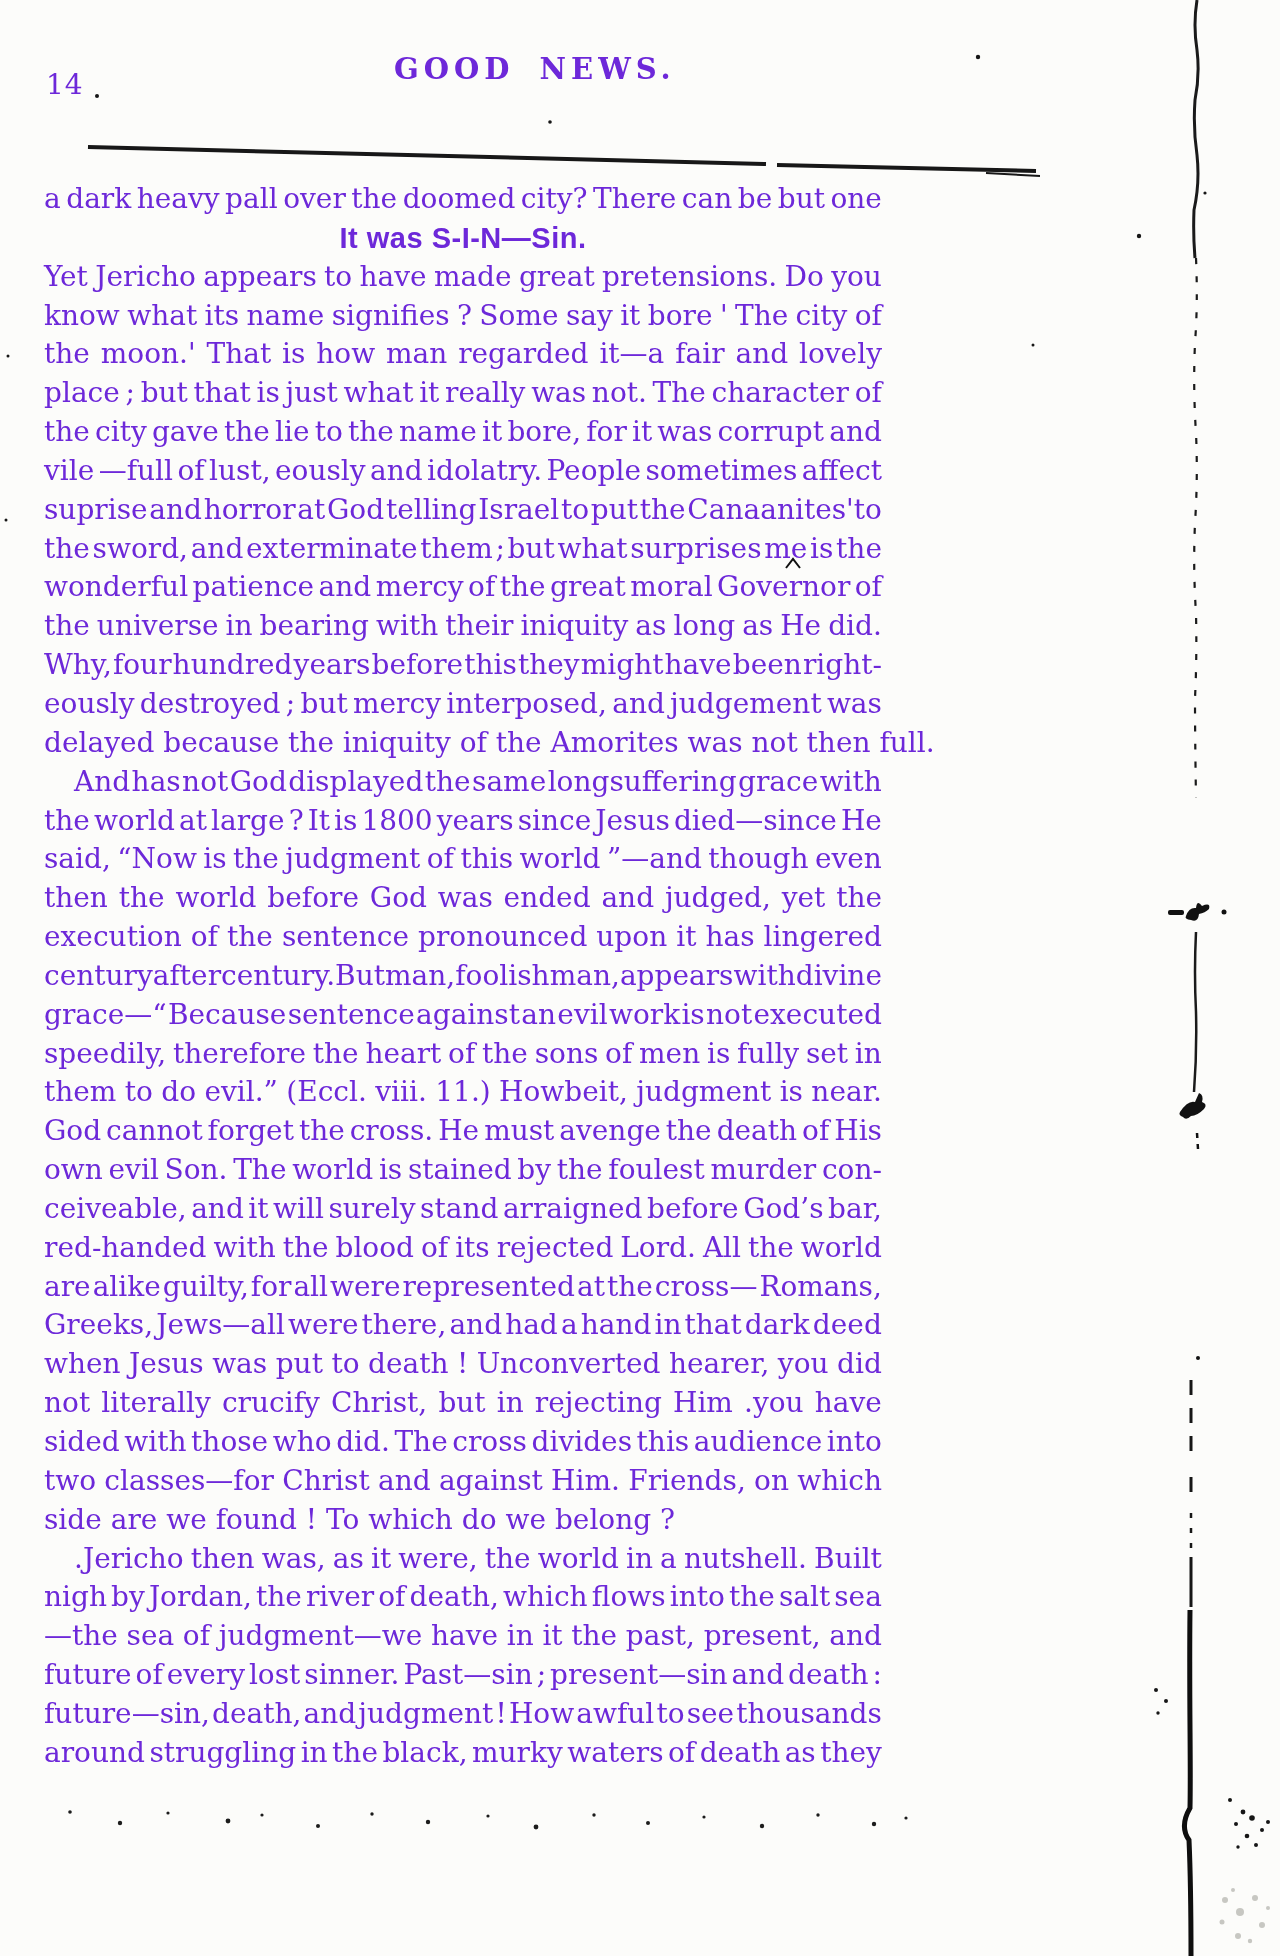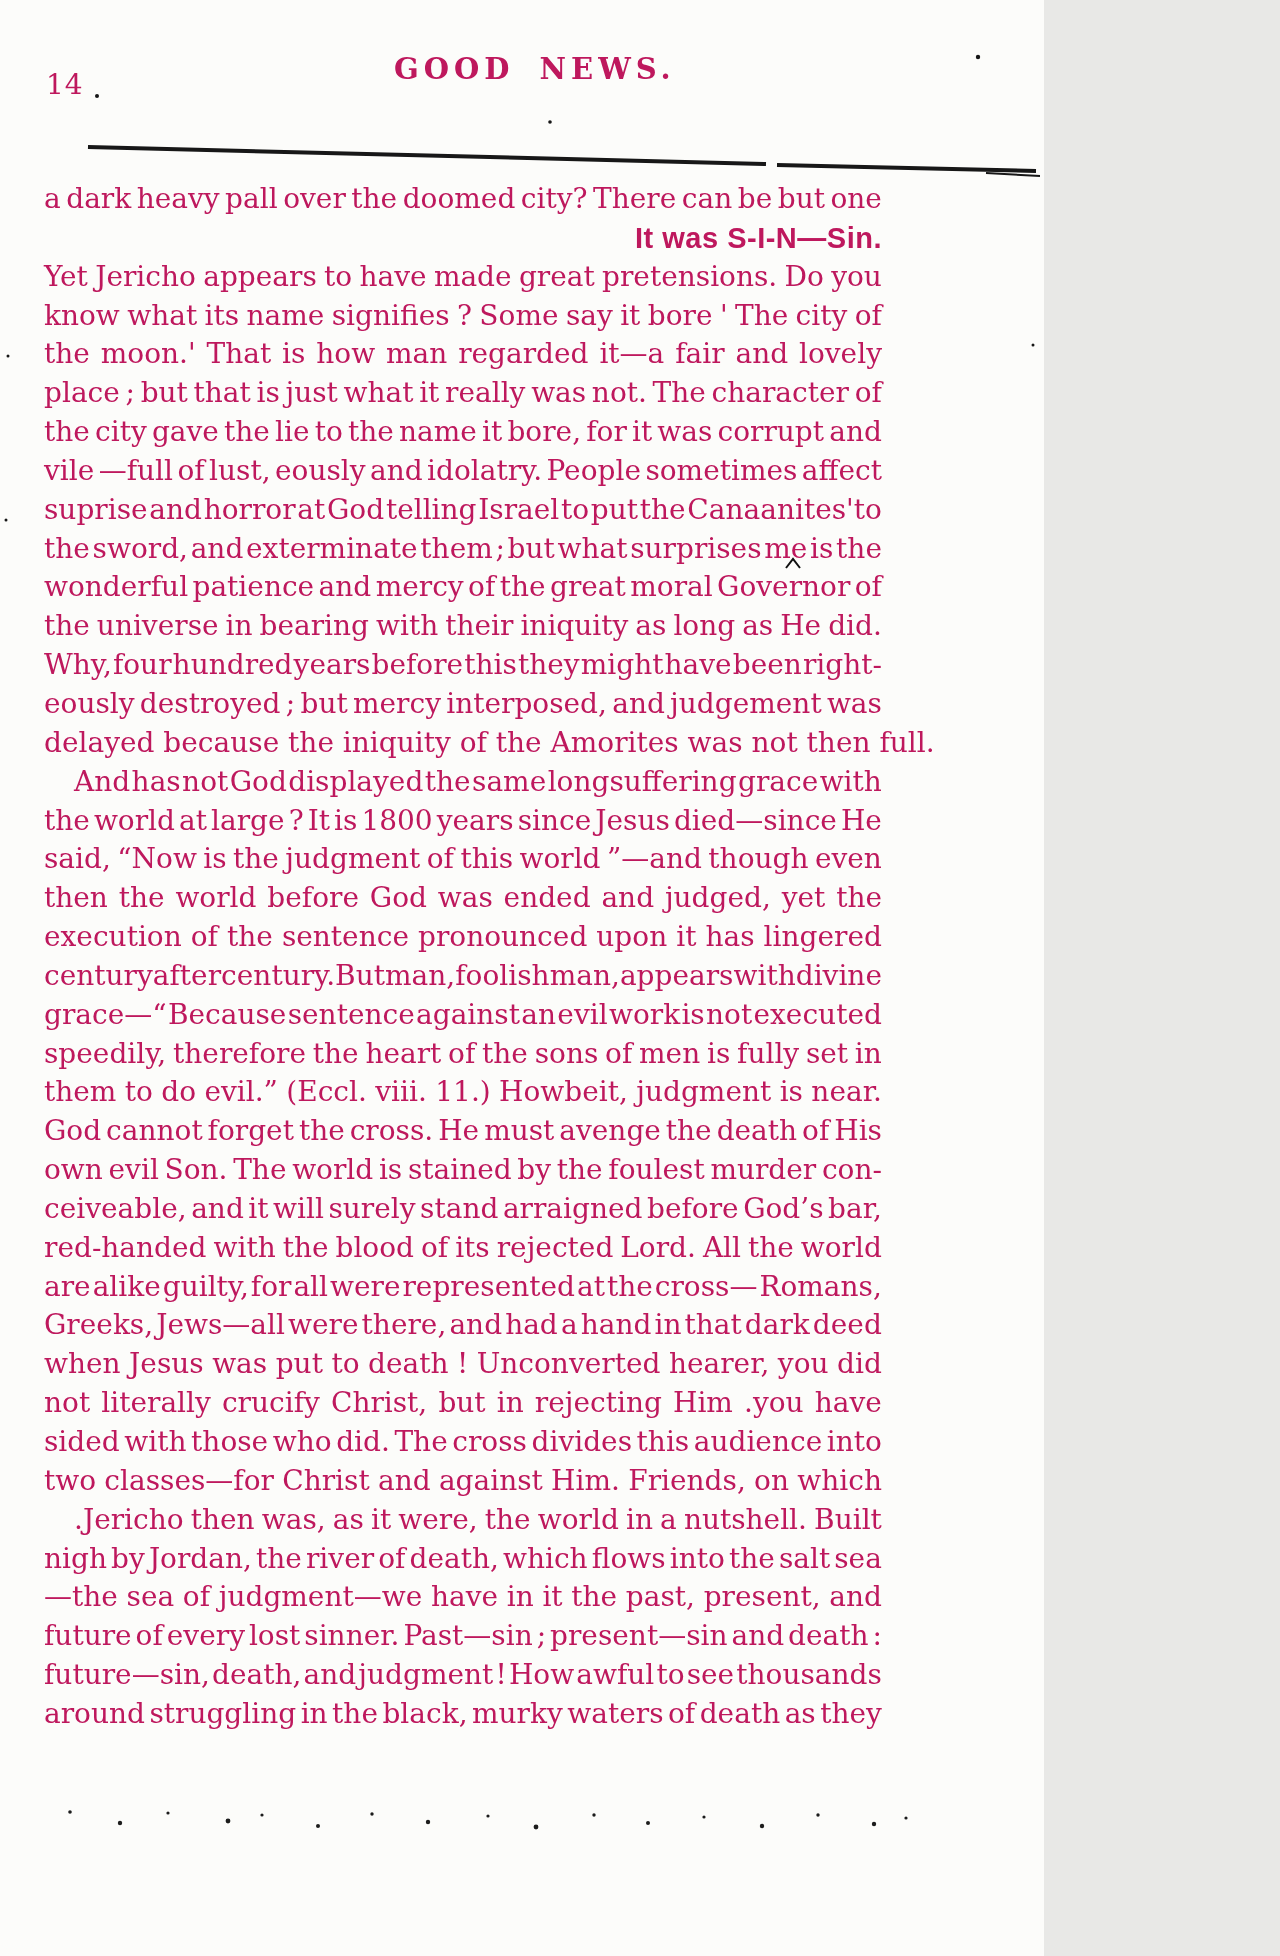--- a/index.html
+++ b/index.html
@@ -1,40 +1,40 @@
 <!DOCTYPE html>
 <html><head>
 <meta charset="utf-8">
 <style>
   html,body{margin:0;padding:0;background:#e8e8e6;}
   .page{
     position:relative;
-    width:1044px;height:1956px;
+    width:1280px;height:1956px;
     background:#fcfcfa;
     overflow:hidden;
     font-family:"DejaVu Serif","Liberation Serif",serif;
-    color:#be185d;
+    color:#6d28d9;
   }
   .pagenum{
     position:absolute;left:46px;top:68px;
     font-size:28px;letter-spacing:1px;
   }
   .runhead{
     position:absolute;left:394px;top:52px;
     font-size:29px;font-weight:700;
     letter-spacing:5px;word-spacing:10px;
   }
   .textblock{
     position:absolute;left:44px;top:180px;width:838px;
     font-size:28px;line-height:38.85px;
   }
   .line{height:38.85px;display:flex;justify-content:space-between;white-space:nowrap;}
   .line.l{display:block;}
   .line.c{
-    display:block;text-align:right;
+    display:block;text-align:center;
     font-family:"Liberation Sans",sans-serif;
     font-weight:700;font-size:29px;letter-spacing:0.5px;
   }
   .line.i{padding-left:30px;}
   svg{position:absolute;pointer-events:none;}
   .rule-svg{left:0;top:120px;}
   .marks-svg{left:0;top:0;}
 </style>
 </head>
 <body>
@@ -469,20 +469,21 @@
         <span>two</span>
         <span>classes—for</span>
         <span>Christ</span>
         <span>and</span>
         <span>against</span>
         <span>Him.</span>
         <span>Friends,</span>
         <span>on</span>
         <span>which</span>
       </div>
+      <div class="line l">side are we found !  To which do we belong ?</div>
       <div class="line j i">
         <span>.Jericho</span>
         <span>then</span>
         <span>was,</span>
         <span>as</span>
         <span>it</span>
         <span>were,</span>
         <span>the</span>
         <span>world</span>
         <span>in</span>

